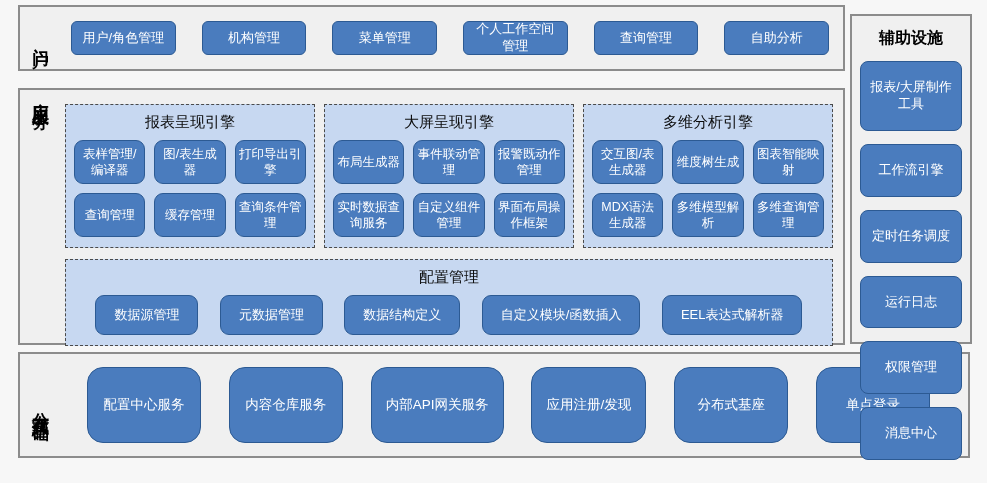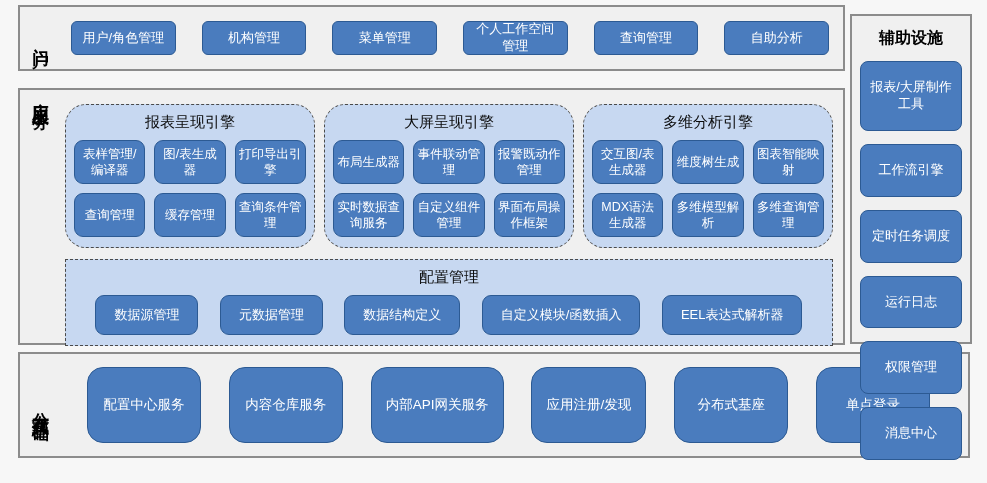--- a/index.html
+++ b/index.html
@@ -30,21 +30,21 @@
   .portal-btns{flex:1;display:flex;gap:26px;margin-left:20px;align-items:center;}
   .btn-portal{flex:1;height:34px;border-radius:6px;font-size:13px;padding:0 6px;}
   
   #app{left:18px;top:88px;width:827px;height:257px;align-items:stretch;}
   .app-content{flex:1;display:flex;flex-direction:column;gap:11px;padding:14px 10px 12px 14px;box-sizing:border-box;}
   .engines{display:flex;gap:9px;flex:1;}
   .group{
     background:#c7d8f1;border:1.6px dashed #4a4a4a;box-sizing:border-box;
     padding:5px 8px 10px;display:flex;flex-direction:column;
   }
-  .engine{flex:1;border-radius:21px;}
+  .engine{flex:1;}
   .group-title{text-align:center;font-size:15px;font-weight:500;color:#0a0a0a;margin:3px 0 8px;}
   .engine-grid{display:grid;grid-template-columns:repeat(3,1fr);gap:9px;flex:1;}
   .btn-node{border-radius:9px;font-size:12.5px;padding:2px 3px;min-height:44px;}
   .config{height:100px;}
   .config-row{display:flex;justify-content:space-evenly;align-items:flex-start;flex:1;}
   .btn-config{height:40px;border-radius:9px;font-size:13px;padding:0 18px;white-space:nowrap;}
   
   #dist{left:18px;top:352px;width:952px;height:106px;padding:0 10px 0 0;}
   .dist-btns{flex:1;display:flex;justify-content:space-evenly;align-items:flex-end;margin-left:8px;}
   .btn-lg{height:76px;min-width:114px;border-radius:16px;font-size:13.5px;padding:0 14px;white-space:nowrap;}

